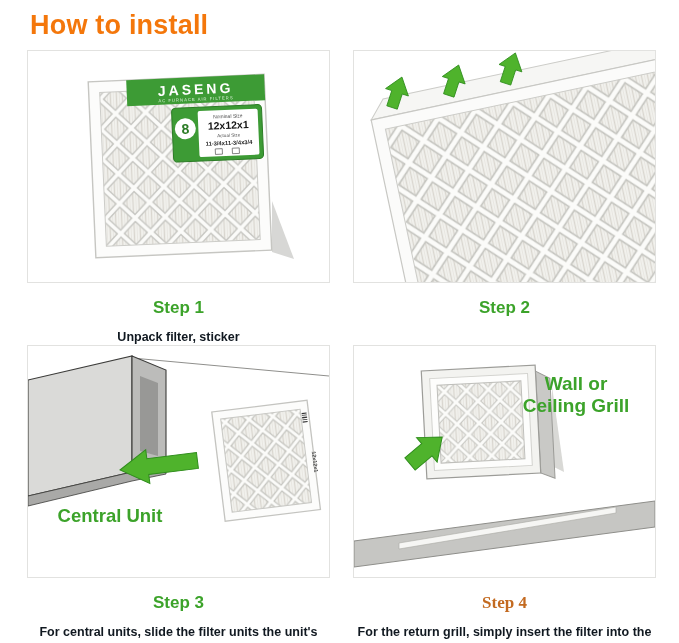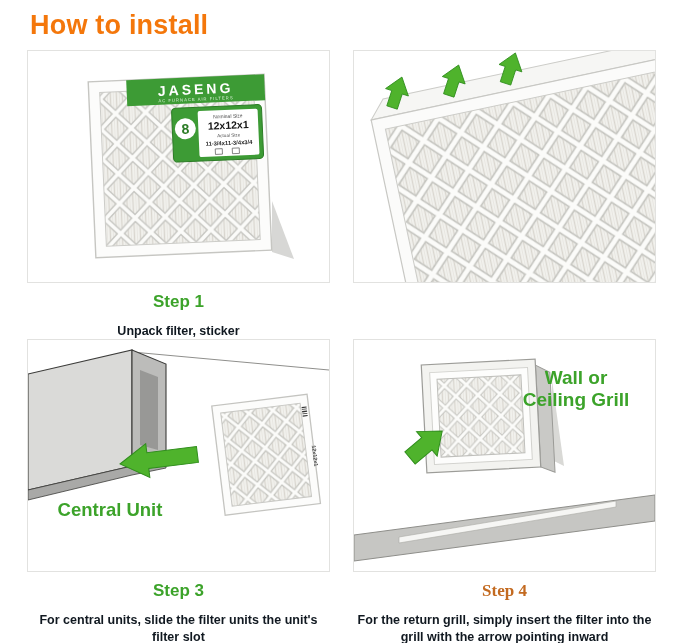--- a/index.html
+++ b/index.html
@@ -17,21 +17,21 @@
   .grid {
     display:grid; grid-template-columns:303px 303px;
     column-gap:23px; padding:9px 0 0 27px;
   }
   .cell { width:303px; }
   .panel {
     width:303px; height:233px; border:1px solid #e2e2e0;
     background:#fff; overflow:hidden;
   }
   .panel svg { display:block; }
-  .step-label { text-align:center; font-weight:bold; font-size:17px; margin-top:9px; }
+  .step-label { text-align:center; font-weight:bold; font-size:17px; margin-top:15px; }
   .step-label.green  { color:var(--step-green,#3CA32A); }
   .step-label.orange { color:var(--step4-orange,#C36A20);font-family:Liberation Serif, serif; }
   .caption {
     text-align:center; font-weight:bold; font-size:12.5px; line-height:1.3;
     color:var(--caption-dark,#101820); margin-top:11px;
   }
   .fill-green  { fill:var(--step-green,#3CA32A); }
   .fill-brand  { fill:var(--brand-green,#3D9B35); }
   .fill-branddark { fill:var(--brand-green-dark,#2C7C26); }
   .fill-arrow  { fill:var(--arrow-green,#4FB32C); }
@@ -115,20 +115,21 @@
               <g transform="translate(98,44) rotate(30)">
                   <polygon points="0,-18 12,-2 5.5,-2 5.5,14 -5.5,14 -5.5,-2 -12,-2"></polygon>
                 </g>
               <g transform="translate(156,44) rotate(30)">
                   <polygon points="0,-18 12,-2 5.5,-2 5.5,14 -5.5,14 -5.5,-2 -12,-2"></polygon>
                 </g>
             </g>
           </g>
         </svg>
       </div>
+      <div class="step-label green">Step 2</div>
     </section>
 
     <section class="cell">
       <div class="panel">
         <svg width="301" height="231" viewBox="0 0 301 231">
           <defs>
             <pattern id="pl3" width="6" height="6" patternUnits="userSpaceOnUse">
               <rect width="6" height="6" fill="#f2f2ee"></rect>
               <path d="M1.5,0 V6" stroke="#d9d6cf" stroke-width="1.4"></path>
               <path d="M4.5,0 V6" stroke="#e8e6e1" stroke-width="1"></path>

